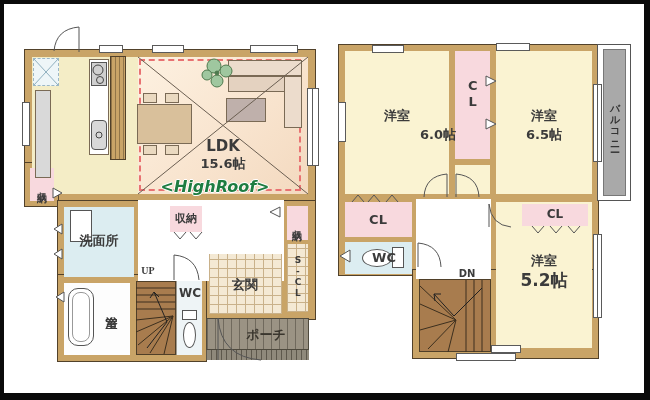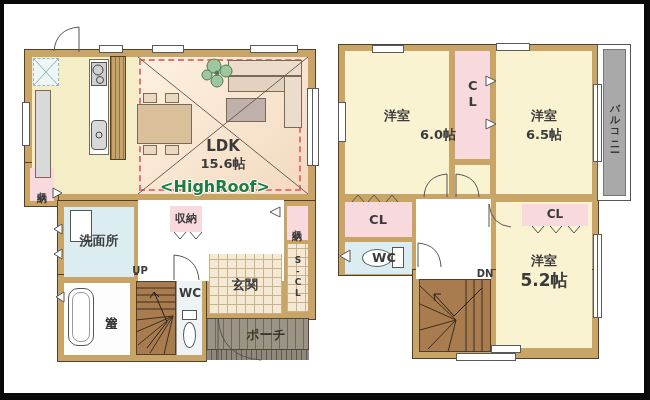--- a/index.html
+++ b/index.html
@@ -34,21 +34,21 @@
   .winh{position:absolute;box-sizing:border-box;background:
         linear-gradient(to bottom,#fff 0 45%,#5a5a5a 45% 55%,#fff 55% 100%);
         border:1px solid #5a5a5a;}
   .winv{position:absolute;box-sizing:border-box;background:
         linear-gradient(to right,#fff 0 45%,#5a5a5a 45% 55%,#fff 55% 100%);
         border:1px solid #5a5a5a;}
   .lbl{position:absolute;font-weight:bold;color:#3b3b3b;white-space:nowrap;
        transform:translate(-50%,-50%);text-align:center;line-height:1.1;}
   .vlbl{writing-mode:vertical-rl;text-orientation:upright;letter-spacing:1px;}
   .green{color:var(--highroof-green);
-         text-shadow:1px 0 0 #fff,-1px 0 0 #fff,0 1px 0 #fff,0 -1px 0 #fff;}
+         text-shadow:1px 0 0 #fff,-1px 0 0 #fff,0 1px 0 #fff,0 -1px 0 #fff;font-style:italic;}
   .fridge{background:#eef6f8;border:1px dashed #9bb7c6;}
   svg{position:absolute;left:0;top:0;pointer-events:none;}
 </style>
 </head>
 <body>
 
 <div class="canvas">
 
   <div class="wall" style="left:20px;top:45px;width:292px;height:153px;"></div>
   <div class="wall" style="left:20px;top:158px;width:35px;height:45px;"></div>
@@ -214,34 +214,34 @@
     </g>
     <line x1="172" y1="277" x2="172" y2="351" stroke="#51412a" stroke-width="1"></line>
   </svg>
 
   <div class="lbl" style="left:219px;top:142px;font-size:15px;">LDK</div>
   <div class="lbl" style="left:219px;top:160px;font-size:13px;">15.6帖</div>
   <div class="lbl green" style="left:211px;top:183px;font-size:16px;">&lt;HighRoof&gt;</div>
   <div class="lbl vlbl" style="left:38px;top:181px;font-size:10px;">収納</div>
   <div class="lbl" style="left:95px;top:237px;font-size:13px;">洗面所</div>
   <div class="lbl vlbl" style="left:107px;top:303px;font-size:12px;">浴室</div>
-  <div class="lbl" style="left:136px;top:266px;font-size:10px;">UP</div>
+  <div class="lbl" style="left:144px;top:266px;font-size:10px;font-family:Liberation Serif, serif;">UP</div>
   <div class="lbl" style="left:182px;top:215px;font-size:11px;">収納</div>
   <div class="lbl" style="left:186px;top:290px;font-size:12px;">WC</div>
   <div class="lbl" style="left:241px;top:281px;font-size:13px;">玄関</div>
   <div class="lbl vlbl" style="left:293px;top:273px;font-size:9px;">S-CL</div>
   <div class="lbl vlbl" style="left:293px;top:219px;font-size:10px;">収納</div>
   <div class="lbl" style="left:262px;top:331px;font-size:13px;color:#3a362e;">ポーチ</div>
 
   <div class="lbl" style="left:393px;top:112px;font-size:13px;">洋室</div>
   <div class="lbl" style="left:393px;top:131px;font-size:13px;margin-left:41px;">6.0帖</div>
   <div class="lbl vlbl" style="left:468px;top:90px;font-size:13px;">CL</div>
   <div class="lbl" style="left:540px;top:112px;font-size:13px;">洋室</div>
   <div class="lbl" style="left:540px;top:131px;font-size:13px;">6.5帖</div>
   <div class="lbl vlbl" style="left:611px;top:118px;font-size:10px;color:#333;">バルコニー</div>
   <div class="lbl" style="left:374px;top:216px;font-size:13px;">CL</div>
   <div class="lbl" style="left:380px;top:254px;font-size:13px;">WC</div>
-  <div class="lbl" style="left:481px;top:269px;font-size:10px;">DN</div>
+  <div class="lbl" style="left:463px;top:269px;font-size:10px;">DN</div>
   <div class="lbl" style="left:551px;top:211px;font-size:12px;">CL</div>
   <div class="lbl" style="left:540px;top:257px;font-size:13px;">洋室</div>
   <div class="lbl" style="left:540px;top:276px;font-size:17px;">5.2帖</div>
 
 </div>
 
 </body></html>

